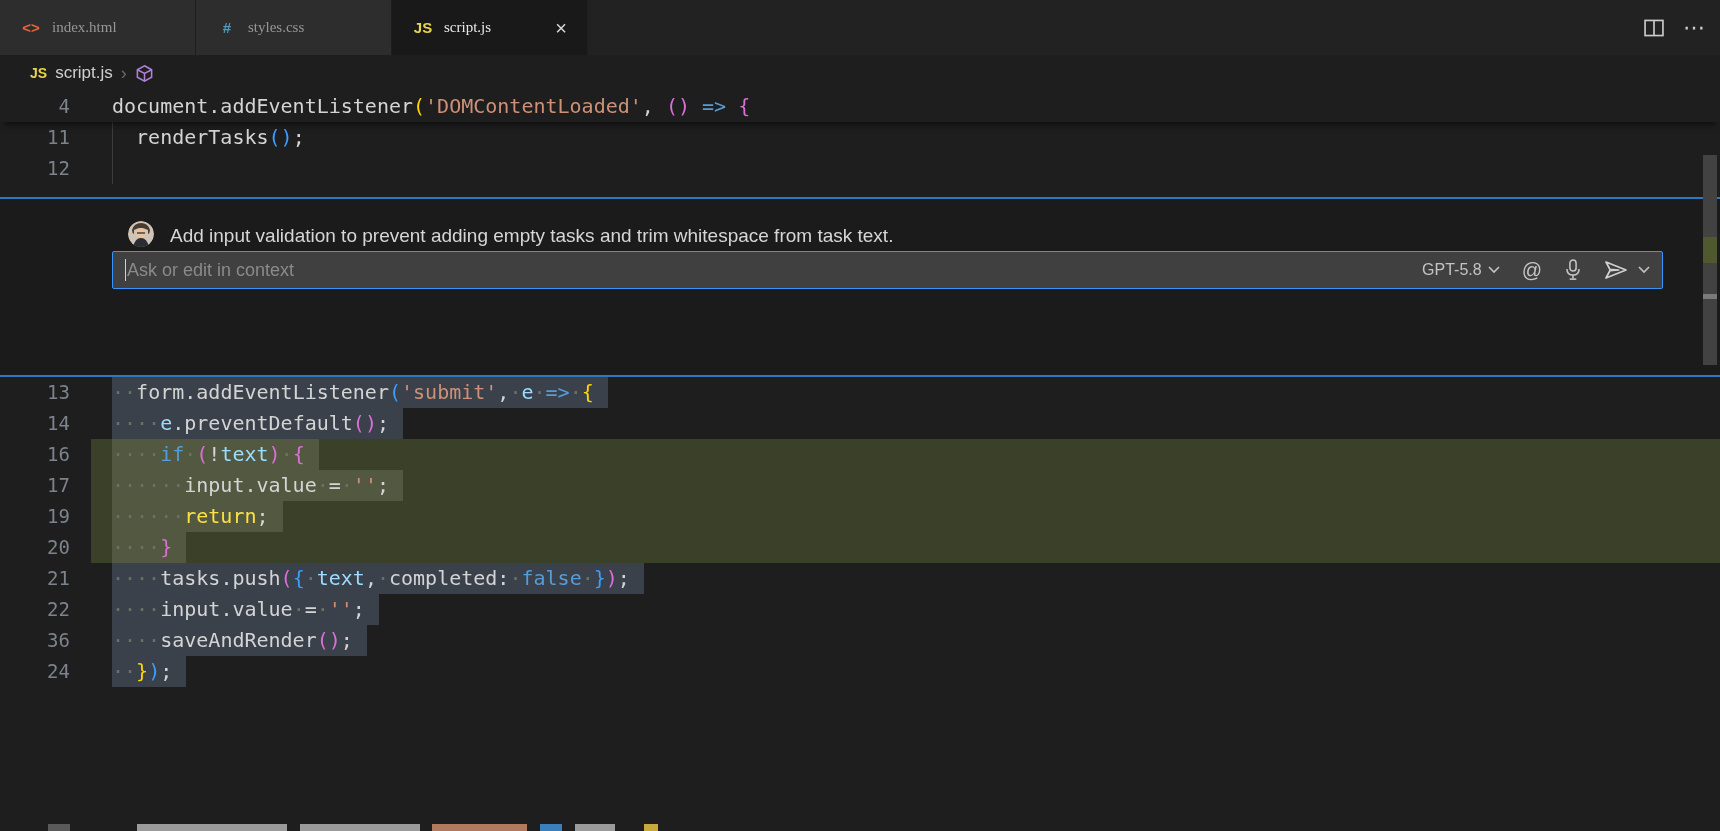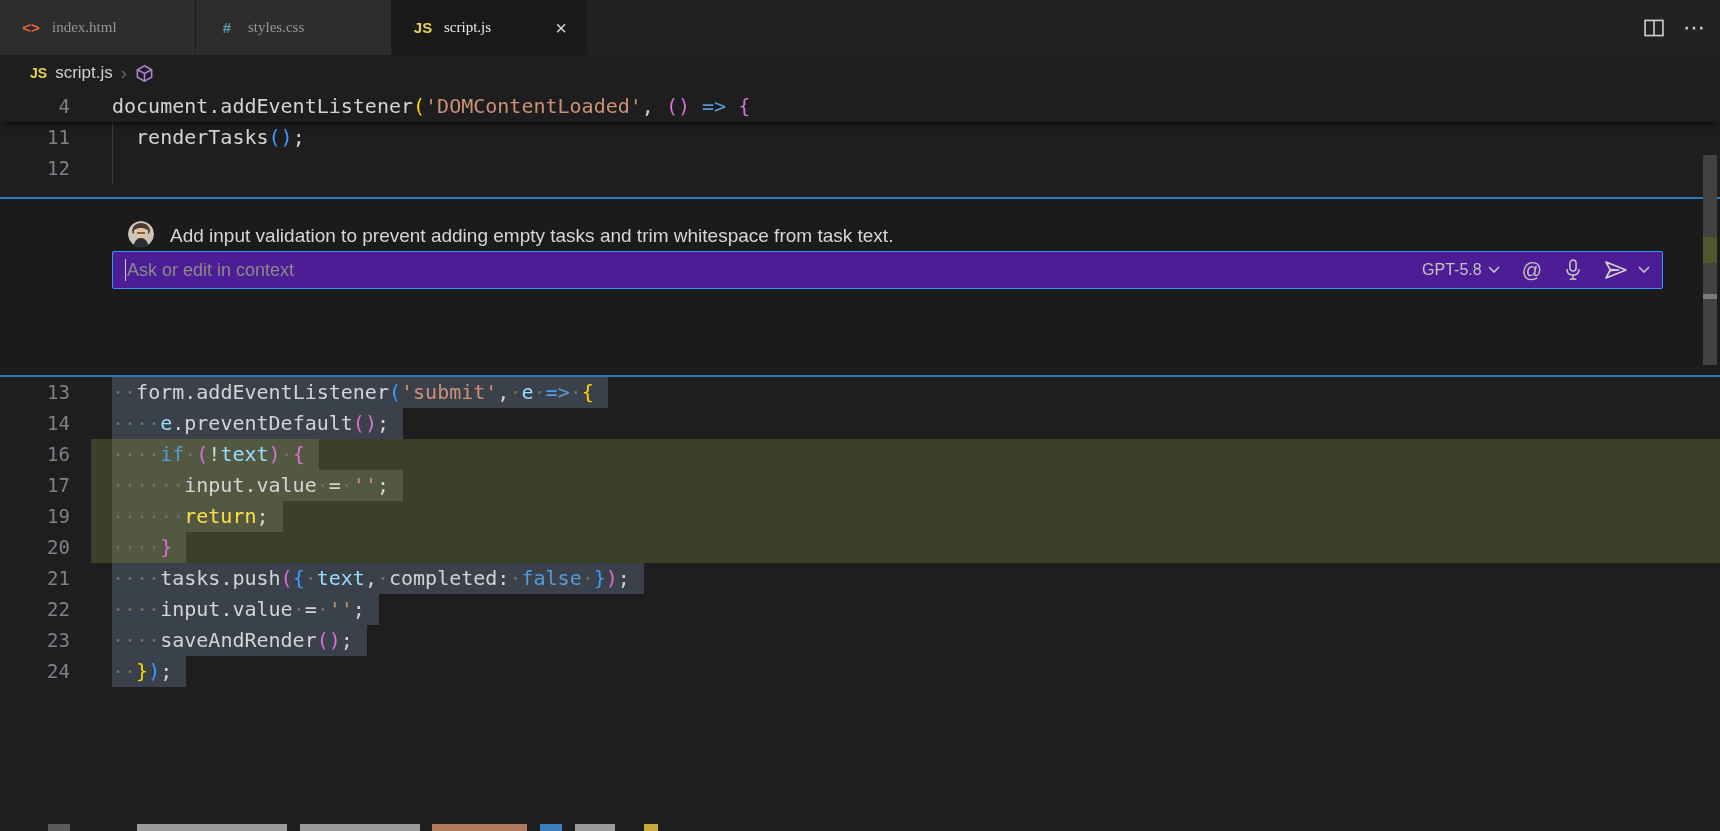--- a/index.html
+++ b/index.html
@@ -41,21 +41,21 @@
   .indent-guide { position:absolute; left:112px; top:0; width:1px; height:31px; background:#3c3c3c; }
 
   .sticky { box-shadow:0 6px 7px -4px rgba(0,0,0,0.65); position:relative; z-index:3; background:#1e1e1e; }
 
   
   .hsep { height:2px; background:#2b79c2; position:relative; z-index:2; }
   .chatzone { position:relative; height:176px; background:#1b1b1b; }
   .avatar { width:26px; height:26px; border-radius:50%; overflow:hidden; flex:none; }
   .chat-text { font-size:19px; color:#d6d6d6; }
   .chat-input { position:absolute; left:112px; top:250px; width:1551px; height:38px;
-        background:#4c1d95; border:1px solid #3794ff; border-radius:2px;
+        background:#404040; border:1px solid #3794ff; border-radius:2px;
         display:flex; align-items:center; padding:0 12px; }
   .caret { width:1px; height:22px; background:#d0d0d0; margin-right:1px; }
   .placeholder { font-size:18px; color:#8a8a8a; flex:1; }
   .input-right { display:flex; align-items:center; gap:22px; color:#c5c5c5; }
   .model-pick { display:flex; align-items:center; gap:6px; font-size:16px; color:#c3c3c3; cursor:pointer; }
   .at-glyph { font-size:20px; color:#c5c5c5; }
   .btnrow { position:absolute; left:112px; top:320px; display:flex; gap:8px; }
   .btn { height:33px; border:none; border-radius:2px; font-family:"Liberation Sans",sans-serif;
          font-size:17px; color:#ffffff; display:flex; align-items:center; justify-content:center; cursor:pointer; }
   .btn.primary { background:#1166a3; padding:0 16px; }
@@ -189,21 +189,21 @@
 
   <div id="code-lines">
       <div class="row sel"><span class="gutter">13</span><div class="content"><span class="tbox"><span class="ws">··</span><span class="w">form.addEventListener</span><span class="b3">(</span><span class="s">'submit'</span><span class="w">,</span><span class="ws">·</span><span class="v">e</span><span class="ws">·</span><span class="k">=&gt;</span><span class="ws">·</span><span class="b1">{</span></span></div></div>
       <div class="row sel"><span class="gutter">14</span><div class="content"><span class="tbox"><span class="ws">····</span><span class="v">e</span><span class="w">.preventDefault</span><span class="b2">()</span><span class="w">;</span></span></div></div>
       <div class="row green"><span class="gutter">16</span><div class="content"><span class="tbox"><span class="ws">····</span><span class="k">if</span><span class="ws">·</span><span class="b2">(</span><span class="w">!</span><span class="v">text</span><span class="b2">)</span><span class="ws">·</span><span class="b2">{</span></span></div></div>
       <div class="row green"><span class="gutter">17</span><div class="content"><span class="tbox"><span class="ws">······</span><span class="w">input.value</span><span class="ws">·</span><span class="w">=</span><span class="ws">·</span><span class="s">''</span><span class="w">;</span></span></div></div>
       <div class="row green"><span class="gutter">19</span><div class="content"><span class="tbox"><span class="ws">······</span><span class="r">return</span><span class="w">;</span></span></div></div>
       <div class="row green"><span class="gutter">20</span><div class="content"><span class="tbox"><span class="ws">····</span><span class="b2">}</span></span></div></div>
       <div class="row sel"><span class="gutter">21</span><div class="content"><span class="tbox"><span class="ws">····</span><span class="w">tasks.push</span><span class="b2">(</span><span class="b3">{</span><span class="ws">·</span><span class="v">text</span><span class="w">,</span><span class="ws">·</span><span class="w">completed:</span><span class="ws">·</span><span class="k">false</span><span class="ws">·</span><span class="b3">}</span><span class="b2">)</span><span class="w">;</span></span></div></div>
       <div class="row sel"><span class="gutter">22</span><div class="content"><span class="tbox"><span class="ws">····</span><span class="w">input.value</span><span class="ws">·</span><span class="w">=</span><span class="ws">·</span><span class="s">''</span><span class="w">;</span></span></div></div>
-      <div class="row sel"><span class="gutter">23</span><div class="content"><span class="tbox"><span class="ws">····</span><span class="w">saveAndRender</span><span class="b2">()</span><span class="w">;</span></span></div></div>
+      <div class="row sel"><span class="gutter">36</span><div class="content"><span class="tbox"><span class="ws">····</span><span class="w">saveAndRender</span><span class="b2">()</span><span class="w">;</span></span></div></div>
       <div class="row sel"><span class="gutter">24</span><div class="content"><span class="tbox"><span class="ws">··</span><span class="b1">}</span><span class="b3">)</span><span class="w">;</span></span></div></div>
     </div>
 
   <div class="partial">
     <i style="left:48px;  width:22px;  background:#5a5a5a;"></i>
     <i style="left:137px; width:150px; background:#9b9b9b;"></i>
     <i style="left:300px; width:120px; background:#9b9b9b;"></i>
     <i style="left:432px; width:95px;  background:#b07a5e;"></i>
     <i style="left:540px; width:22px;  background:#3b7fbd;"></i>
     <i style="left:575px; width:40px;  background:#9b9b9b;"></i>

